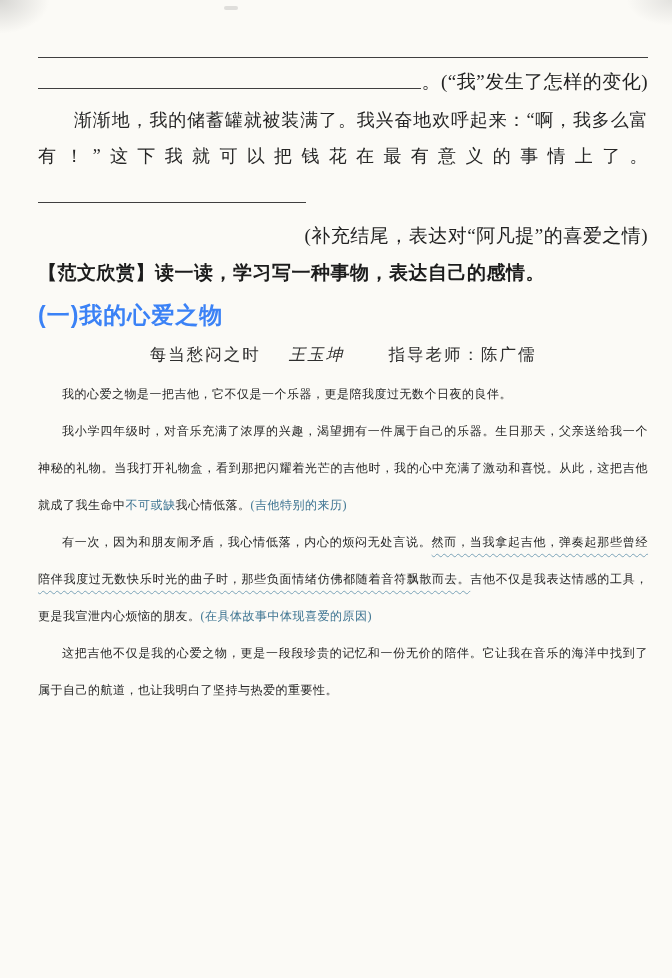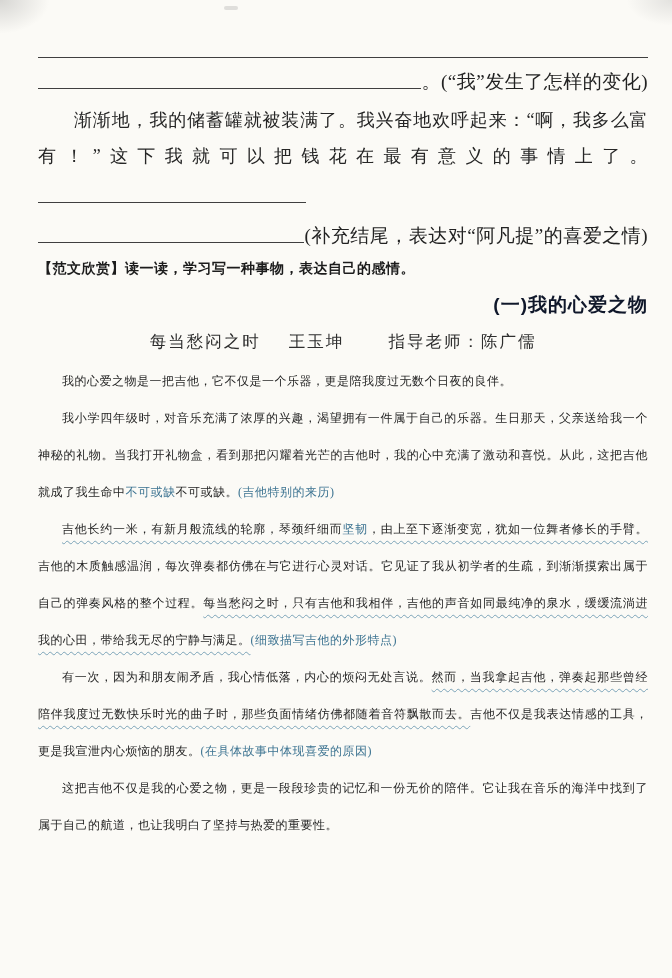--- a/index.html
+++ b/index.html
@@ -26,21 +26,21 @@
     background:radial-gradient(ellipse at 0 0, rgba(120,120,120,.28), rgba(120,120,120,0) 70%);}
   .smudge-tr{right:0;top:0;width:46px;height:26px;
     background:radial-gradient(ellipse at 100% 0, rgba(130,130,130,.2), rgba(130,130,130,0) 70%);}
   .smudge-top{left:224px;top:6px;width:14px;height:4px;background:rgba(140,140,140,.25);border-radius:2px;}
 
   
   .fill-section{font-size:19px;}
   .fill-row{display:flex;align-items:flex-end;}
   .row-1{height:22px;}
   .row-2{height:36px;}
-  .row-5{height:38px;}
+  .row-5{height:38px;flex-direction:column;}
   .blank{border-bottom:1.5px solid var(--blank);}
   .blank.full{width:100%;}
   .blank.grow{flex:1 1 auto;margin-bottom:5px;}
   .hint{
     font-family:"Liberation Serif", serif;
     color:#222;
     white-space:nowrap;
     line-height:1.25;
     letter-spacing:.5px;
   }
@@ -56,41 +56,41 @@
     display:inline-block;
     width:268px;
     vertical-align:-5px;
   }
 
   
   .section-header{
     margin:12px 0 0 0;
     font-family:"Liberation Sans", sans-serif;
     font-weight:bold;
-    font-size:14px;
+    font-size:19px;
     color:#1c1c1c;
     letter-spacing:.5px;
   }
   .essay-title{
     margin:14px 0 0 0;
-    text-align:right;
+    text-align:left;
     font-family:"Liberation Sans", sans-serif;
     font-weight:bold;
-    font-size:19px;
-    color:#0f172a;
+    font-size:23px;
+    color:#3b82f6;
     letter-spacing:1px;
   }
   .byline{
     margin-top:13px;
     text-align:center;
     font-size:16.5px;
     color:#2e2e2e;
     letter-spacing:2px;
   }
-  .byline .gap-sm{margin-left:22px;}
+  .byline .gap-sm{margin-left:22px;font-style:italic;}
   .byline .gap-lg{margin-left:38px;text-align:center;}
 
   
   .essay-body{margin-top:10px;}
   .essay-para{
     margin:0;
     font-size:12px;
     line-height:37px;
     text-align:justify;
     text-indent:2em;
@@ -148,26 +148,23 @@
       <span class="gap-lg">指导老师：陈广儒</span>
     </div>
 
     <div class="essay-body">
 
       <p class="essay-para">
         <span>我的心爱之物是一把吉他，它不仅是一个乐器，更是陪我度过无数个日夜的良伴。</span>
       </p>
 
       <p class="essay-para">
-        <span>我小学四年级时，对音乐充满了浓厚的兴趣，渴望拥有一件属于自己的乐器。生日那天，父亲送给我一个神秘的礼物。当我打开礼物盒，看到那把闪耀着光芒的吉他时，我的心中充满了激动和喜悦。从此，这把吉他就成了我生命中</span><span class="accent">不可或缺</span><span>不可或缺。</span><span class="annotation">(吉他特别的来历)</span>
+        <span>我小学四年级时，对音乐充满了浓厚的兴趣，渴望拥有一件属于自己的乐器。生日那天，父亲送给我一个神秘的礼物。当我打开礼物盒，看到那把闪耀着光芒的吉他时，我的心中充满了激动和喜悦。从此，这把吉他就成了我生命中</span><span class="accent">不可或缺</span><span>我心情低落。</span><span class="annotation">(吉他特别的来历)</span>
       </p>
 
-      <p class="essay-para">
-        <span class="wavy">吉他长约一米，有新月般流线的轮廓，琴颈纤细而</span><span class="accent wavy">坚韧</span><span class="wavy">，由上至下逐渐变宽，犹如一位舞者修长的手臂。</span><span>吉他的木质触感温润，每次弹奏都仿佛在与它进行心灵对话。它见证了我从初学者的生疏，到渐渐摸索出属于自己的弹奏风格的整个过程。</span><span class="wavy">每当愁闷之时，只有吉他和我相伴，吉他的声音如同最纯净的泉水，缓缓流淌进我的心田，带给我无尽的宁静与满足。</span><span class="annotation">(细致描写吉他的外形特点)</span>
-      </p>
 
       <p class="essay-para">
         <span>有一次，因为和朋友闹矛盾，我心情低落，内心的烦闷无处言说。</span><span class="wavy">然而，当我拿起吉他，弹奏起那些曾经陪伴我度过无数快乐时光的曲子时，那些负面情绪仿佛都随着音符飘散而去。</span><span>吉他不仅是我表达情感的工具，更是我宣泄内心烦恼的朋友。</span><span class="annotation">(在具体故事中体现喜爱的原因)</span>
       </p>
 
       <p class="essay-para">
         <span>这把吉他不仅是我的心爱之物，更是一段段珍贵的记忆和一份无价的陪伴。它让我在音乐的海洋中找到了属于自己的航道，也让我明白了坚持与热爱的重要性。</span>
       </p>
 
     </div>

